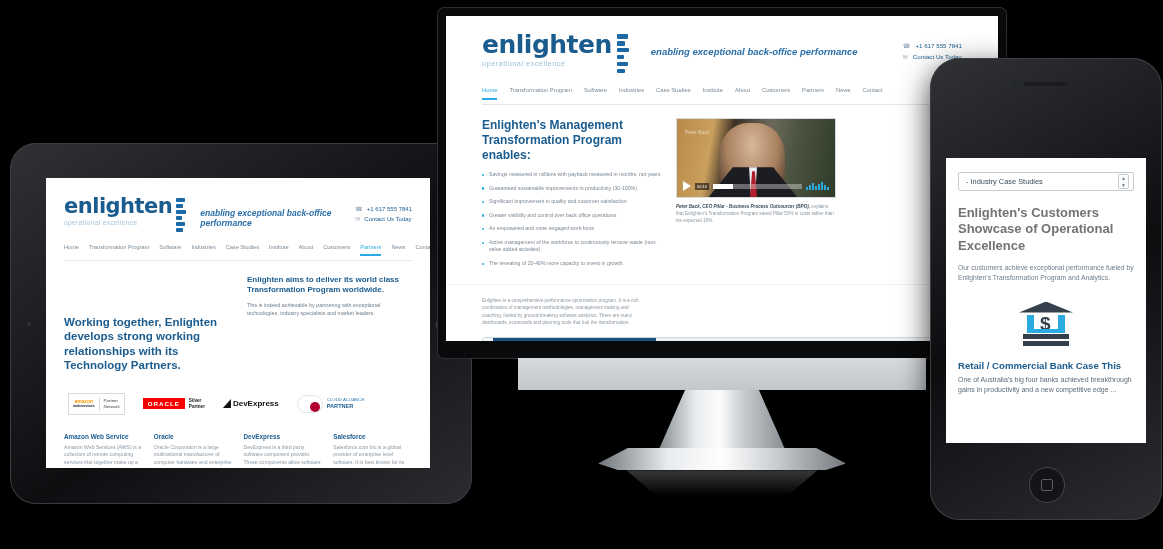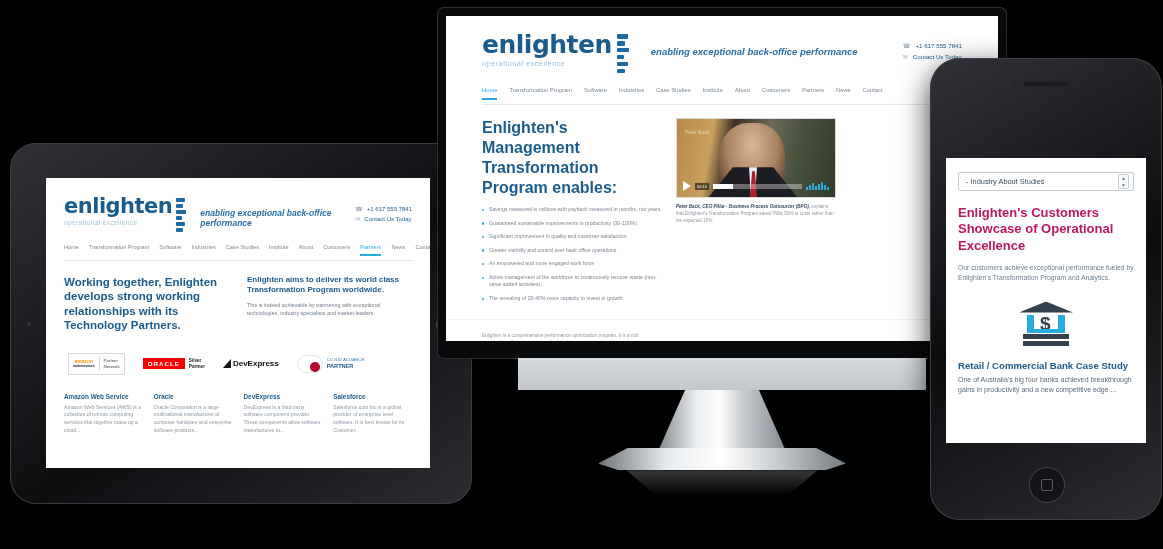--- a/index.html
+++ b/index.html
@@ -41,21 +41,21 @@
   .t-logo .logo-sub{font-size:6.5px;margin-top:2px;}
   .t-bars i{width:3px;height:4px;margin:1px 0;}
   .t-bars{margin-left:4px;margin-top:1px;}
   .t-tag{font-size:8.5px;margin-left:14px;margin-top:12px;flex:1;}
   .t-contact{font-size:6px;margin-top:9px;text-align:left;}
   .t-contact div{margin-bottom:3px;display:flex;gap:4px;align-items:center;}
   .t-nav{margin:11px 18px 0 18px;padding-bottom:4px;gap:10px;font-size:5.6px;}
   .t-nav span{padding-bottom:4px;}
   .t-nav span.tabactive{border-bottom:2px solid #29abe2;}
   .t-body{padding:14px 18px 0 18px;display:flex;gap:16px;}
-  .t-col-l{width:172px;}
+  .t-col-l{width:172px;margin-top:40px;}
   .t-col-r{width:170px;}
   .t-h1{font-size:11.5px;}
   .t-h2{font-size:8px;margin-bottom:6px;}
   .t-p{font-size:5.4px;}
   .t-logos{display:flex;gap:10px;padding:16px 18px 0 18px;align-items:center;}
   .t-logos .lbox{height:26px;display:flex;align-items:center;justify-content:center;padding:2px 4px;}
   .t-cards{display:flex;gap:11px;padding:14px 18px 0 18px;}
   .t-card{width:80px;}
   .t-card h4{margin:0 0 4px 0;font-size:6.4px;font-weight:600;color:#1b5c8f;}
   .t-card p{margin:0;font-size:5.1px;color:#8b98a3;line-height:1.55;}
@@ -100,21 +100,21 @@
   .d-bars{margin-left:5px;margin-top:1px;}
   .d-bars i{width:4px;height:4.5px;margin:1.2px 0;}
   .d-tag{font-size:9.5px;margin-left:22px;margin-top:14px;flex:1;}
   .d-contact{font-size:6.2px;margin-top:10px;}
   .d-contact div{margin-bottom:4px;display:flex;gap:5px;align-items:center;}
   .d-nav{margin:13px 36px 0 36px;gap:12px;font-size:5.8px;padding-bottom:4px;}
   .d-nav span{padding-bottom:5px;}
   .d-nav span.tabactive{border-bottom:2px solid #29abe2;}
   .d-body{padding:13px 36px 0 36px;display:flex;gap:14px;}
   .d-left{width:180px;}
-  .d-h1{font-size:16px;margin-bottom:8px;}
+  .d-h1{font-size:12px;margin-bottom:8px;}
   .d-ul{margin:0;padding:0;list-style:none;}
   .d-ul li{font-size:5.2px;color:#7a8792;line-height:1.45;margin-bottom:6px;padding-left:7px;position:relative;}
   .d-ul li::before{content:"";position:absolute;left:0;top:2.6px;width:2.4px;height:2.4px;border-radius:50%;background:#29abe2;}
   .d-video{width:158px;}
   .d-vframe{width:158px;height:78px;border:1px solid #d6dbdf;position:relative;overflow:hidden;
       background:linear-gradient(100deg,#b88a4a 0%,#caa05e 22%,#3b3026 34%,#6d6a5a 55%,#4b5440 72%,#2f3a28 100%);}
   .d-vframe .portrait{position:absolute;left:42px;top:4px;width:66px;height:74px;
       background:radial-gradient(ellipse at 50% 30%,#d8b79a,#a8815f 55%,#3b2c22 100%);border-radius:44% 44% 30% 30%;}
   .d-vframe .suit{position:absolute;left:30px;top:48px;width:92px;height:32px;background:#1c1d22;
       clip-path:polygon(28% 0,72% 0,100% 100%,0 100%);}
@@ -157,21 +157,21 @@
   #phone .cam{position:absolute;left:50%;margin-left:-33px;top:23px;width:5px;height:5px;border-radius:50%;background:#22252b;}
   #phone .screen{position:absolute;left:16px;top:100px;width:200px;height:285px;background:#fff;overflow:hidden;}
   #phone .home{position:absolute;left:50%;margin-left:-17px;bottom:17px;width:34px;height:34px;border-radius:50%;border:1px solid #46484c;background:#131417;}
   #phone .home::after{content:"";position:absolute;left:11px;top:11px;width:10px;height:10px;border:1px solid #5b5d61;border-radius:2px;}
 
   .p-sel{margin:14px 12px 0 12px;height:17px;border:1px solid #c4ccd2;border-radius:2px;
       display:flex;align-items:center;justify-content:space-between;padding:0 4px 0 7px;background:#fff;}
   .p-sel span{font-size:7.4px;color:#3b4a56;}
   .p-stepper{display:flex;flex-direction:column;width:9px;height:13px;border:1px solid #c4ccd2;border-radius:2px;overflow:hidden;}
   .p-stepper i{flex:1;font-size:5px;line-height:6px;text-align:center;color:#6b7a86;background:#fafbfc;}
-  .p-h1{margin:14px 12px 0 12px;font-size:13px;line-height:1.26;color:#be185d;font-weight:600;}
+  .p-h1{margin:14px 12px 0 12px;font-size:13px;line-height:1.26;color:#737373;font-weight:600;}
   .p-p{margin:9px 12px 0 12px;font-size:6.8px;line-height:1.5;color:#6f7d89;}
   .p-icon{margin:18px auto 0 auto;width:54px;height:44px;position:relative;}
   .p-icon .roof{position:absolute;left:0;top:0;width:54px;height:11px;background:#34414d;
       clip-path:polygon(50% 0,100% 100%,0 100%);}
   .p-icon .col{position:absolute;top:13px;width:7px;height:18px;background:#29abe2;}
   .p-icon .c1{left:8px;}.p-icon .c3{right:8px;}
   .p-icon .dollar{position:absolute;left:50%;margin-left:-6px;top:12px;font-size:19px;line-height:19px;font-weight:700;color:#34414d;}
   .p-icon .base1{position:absolute;left:4px;bottom:7px;width:46px;height:5px;background:#34414d;}
   .p-icon .base2{position:absolute;left:13px;bottom:13px;width:28px;height:4px;background:#29abe2;}
   .p-icon .base3{position:absolute;left:4px;bottom:0;width:46px;height:5px;background:#34414d;}
@@ -417,40 +417,40 @@
     <div class="foot"></div>
     <div class="refl"></div>
   </div>
 
   <div id="phone">
     <div class="cam"></div>
     <div class="speaker"></div>
     <div class="screen site">
 
       <div class="p-sel">
-        <span>- Industry About Studies</span>
+        <span>- Industry Case Studies</span>
         <span class="p-stepper">
           <i>▲</i>
           <i>▼</i>
         </span>
       </div>
 
       <div class="p-h1">Enlighten's Customers Showcase of Operational Excellence</div>
       <div class="p-p">Our customers achieve exceptional performance fueled by Enlighten's Transformation Program and Analytics.</div>
 
       <div class="p-icon">
         <div class="roof"></div>
         <div class="col c1"></div>
         <div class="dollar">$</div>
         <div class="col c3"></div>
         <div class="base2"></div>
         <div class="base1"></div>
         <div class="base3"></div>
       </div>
 
-      <div class="p-h2">Retail / Commercial Bank Case Study</div>
+      <div class="p-h2">Retail / Commercial Bank Case This</div>
       <div class="p-p2">One of Australia's big four banks achieved breakthrough gains in productivity and a new competitive edge ...</div>
 
     </div>
     <div class="home"></div>
   </div>
 
 </div>
 
 </body></html>

